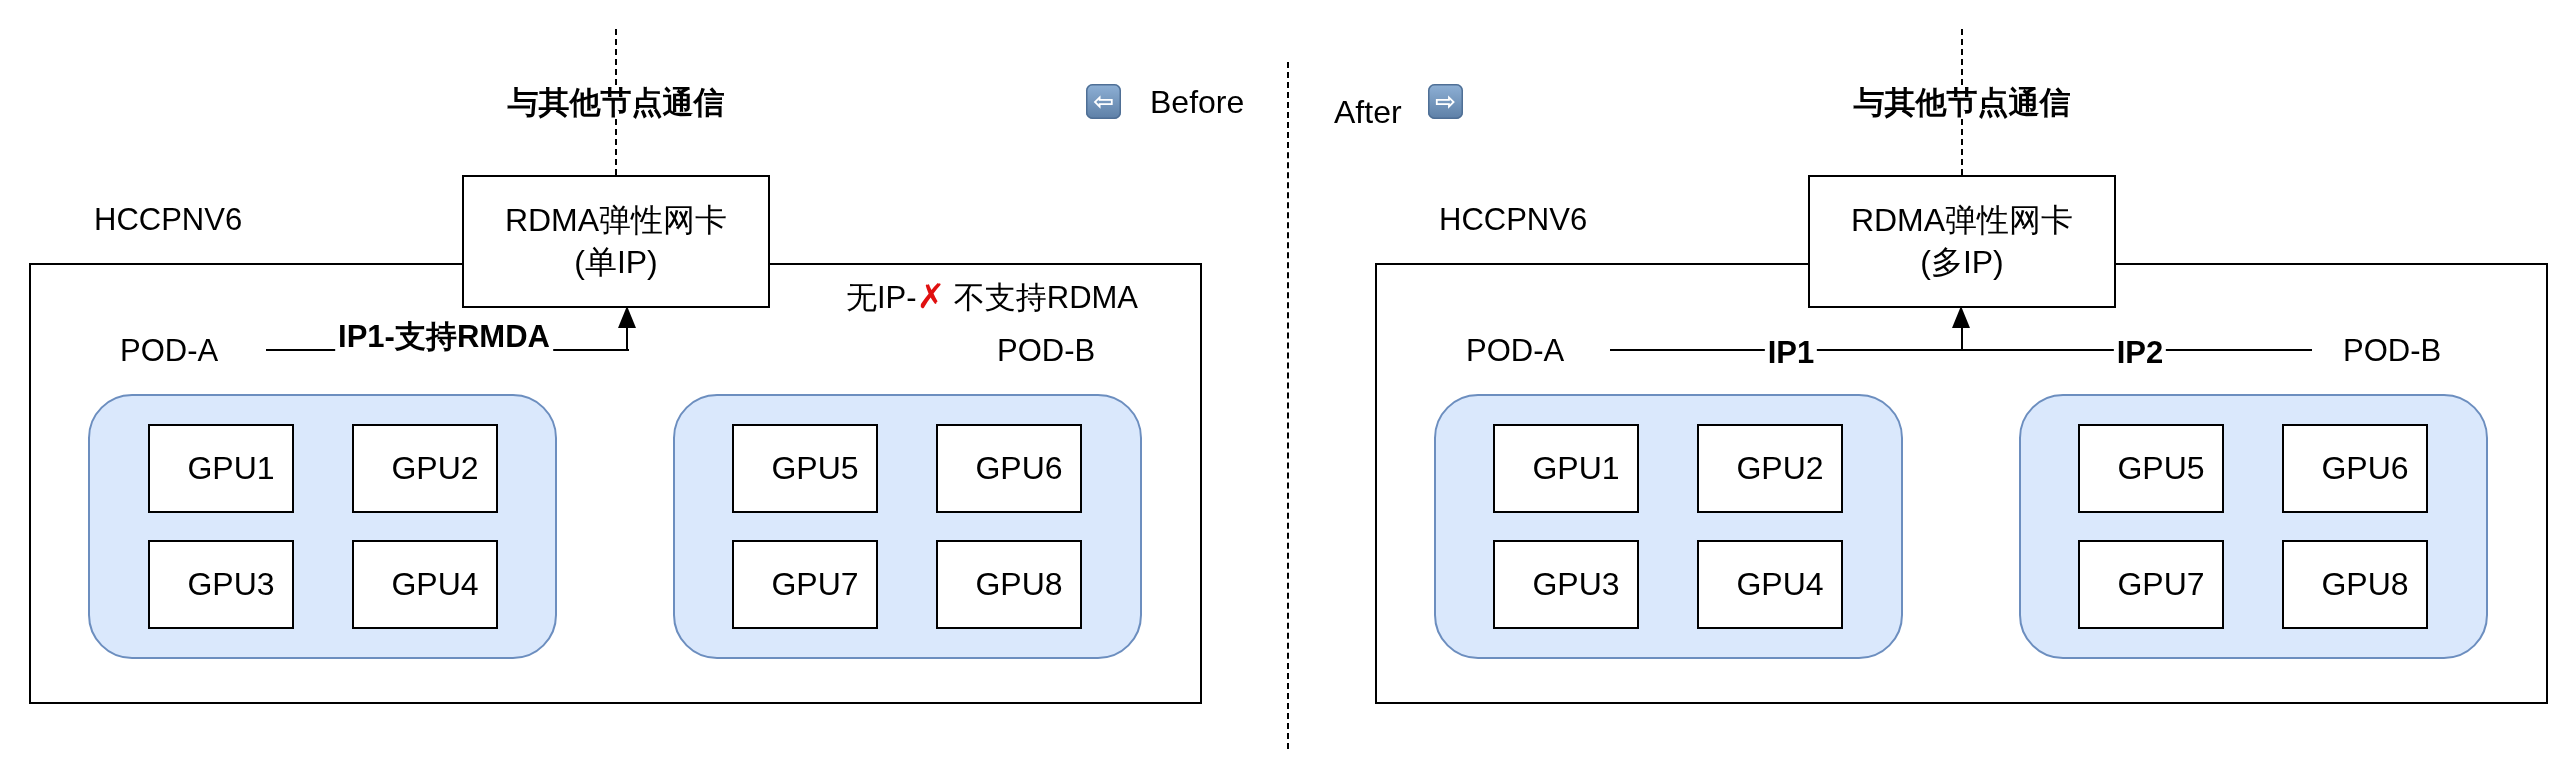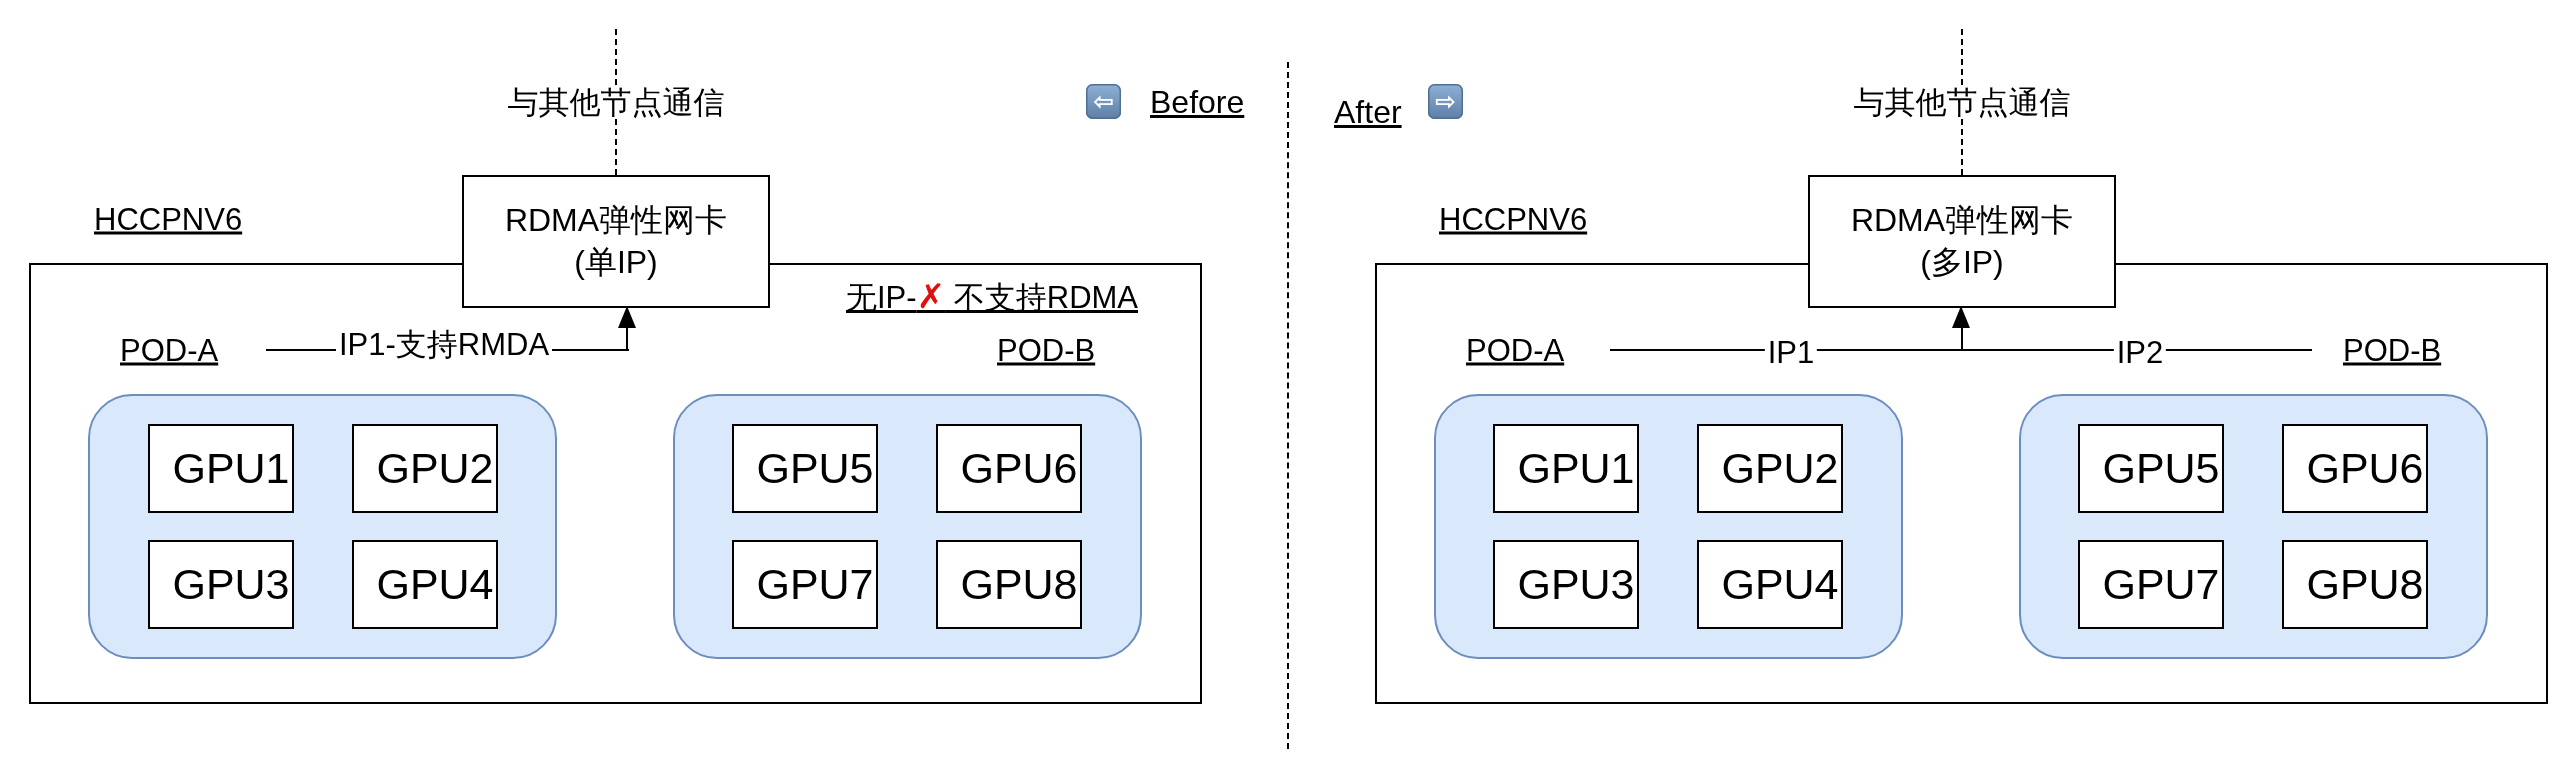--- a/index.html
+++ b/index.html
@@ -1,22 +1,22 @@
 <!DOCTYPE html>
 <html style="font-size:11.7px"><head>
 <meta charset="utf-8">
 <style>
   html,body{margin:0;padding:0;background:#ffffff;}
   body{width:2576px;height:781px;position:relative;overflow:hidden;font-family:"Liberation Sans","DejaVu Sans",sans-serif;color:#000;}
-  .txt{position:absolute;white-space:nowrap;font-size:31px;line-height:1;transform:translate(-50%,-50%);}
-  .txtl{position:absolute;white-space:nowrap;font-size:31px;line-height:1;transform:translateY(-50%);text-decoration:underline;}
+  .txt{position:absolute;white-space:nowrap;font-size:31px;line-height:1;transform:translate(-50%,-50%);font-weight:bold;}
+  .txtl{position:absolute;white-space:nowrap;font-size:31px;line-height:1;transform:translateY(-50%);}
   .outer{position:absolute;border:2.9px solid #000;box-sizing:border-box;background:transparent;}
   .nic{position:absolute;border:2.9px solid #000;box-sizing:border-box;background:#fff;display:flex;flex-direction:column;align-items:center;justify-content:center;font-size:32px;line-height:1.3;text-align:center;}
   .pod{position:absolute;background:#dae8fc;border:2.9px solid #6c8ebf;box-sizing:border-box;border-radius:44px;}
-  .gpu{position:absolute;width:146px;height:89px;border:2.9px solid #000;box-sizing:border-box;background:#fff;display:flex;align-items:center;justify-content:center;font-size:43px;padding-left:20px;}
+  .gpu{position:absolute;width:146px;height:89px;border:2.9px solid #000;box-sizing:border-box;background:#fff;display:flex;align-items:center;justify-content:center;font-size:32px;padding-left:20px;}
   .dash-v{position:absolute;width:0;border-left:2.9px dashed #000;}
   .hline{position:absolute;height:0;border-top:2.9px solid #000;}
   .vline{position:absolute;width:0;border-left:2.9px solid #000;}
   .arrowhead{position:absolute;width:0;height:0;border-left:9.5px solid transparent;border-right:9.5px solid transparent;border-bottom:22px solid #000;}
   .lbl-bg{background:#fff;padding:0 2.9px;}
   .navicon{position:absolute;width:35px;height:35px;border-radius:6.6px;background:linear-gradient(#8fb1d6,#5d7fa6);box-shadow:inset 0 0 0 1.5px #4f6f95;display:flex;align-items:center;justify-content:center;color:#fff;font-size:25px;font-weight:bold;line-height:1;}
   .redx{color:#e01010;font-weight:bold;font-size:34px;}
 </style>
 </head>
 <body>
@@ -35,21 +35,21 @@
 
   <div class="nic" style="left:462px;top:175px;width:308px;height:133px;">
     <span>RDMA弹性网卡</span>
     <span>(单IP)</span>
   </div>
 
   <div class="txtl" style="left:120px;top:350px;">POD-A</div>
   <div class="hline" style="left:266px;top:349px;width:363px;"></div>
   <div class="vline" style="left:626px;top:322px;height:28.5px;"></div>
   <div class="arrowhead" style="left:618px;top:306px;"></div>
-  <div class="txt lbl-bg" style="left:444px;top:344px;text-align:right;">IP1-支持RMDA</div>
+  <div class="txt lbl-bg" style="left:444px;top:336px;text-align:right;">IP1-支持RMDA</div>
 
   <div class="txtl" style="left:830px;top:296px;margin-left:16px;">
     <span>无IP-</span><span class="redx">✗</span><span> 不支持RDMA</span>
   </div>
   <div class="txtl" style="left:997px;top:350px;">POD-B</div>
 
   <div class="pod" style="left:88px;top:394px;width:469px;height:265px;"></div>
   <div class="gpu" style="left:148px;top:424px;">GPU1</div>
   <div class="gpu" style="left:352px;top:424px;">GPU2</div>
   <div class="gpu" style="left:148px;top:540px;">GPU3</div>

